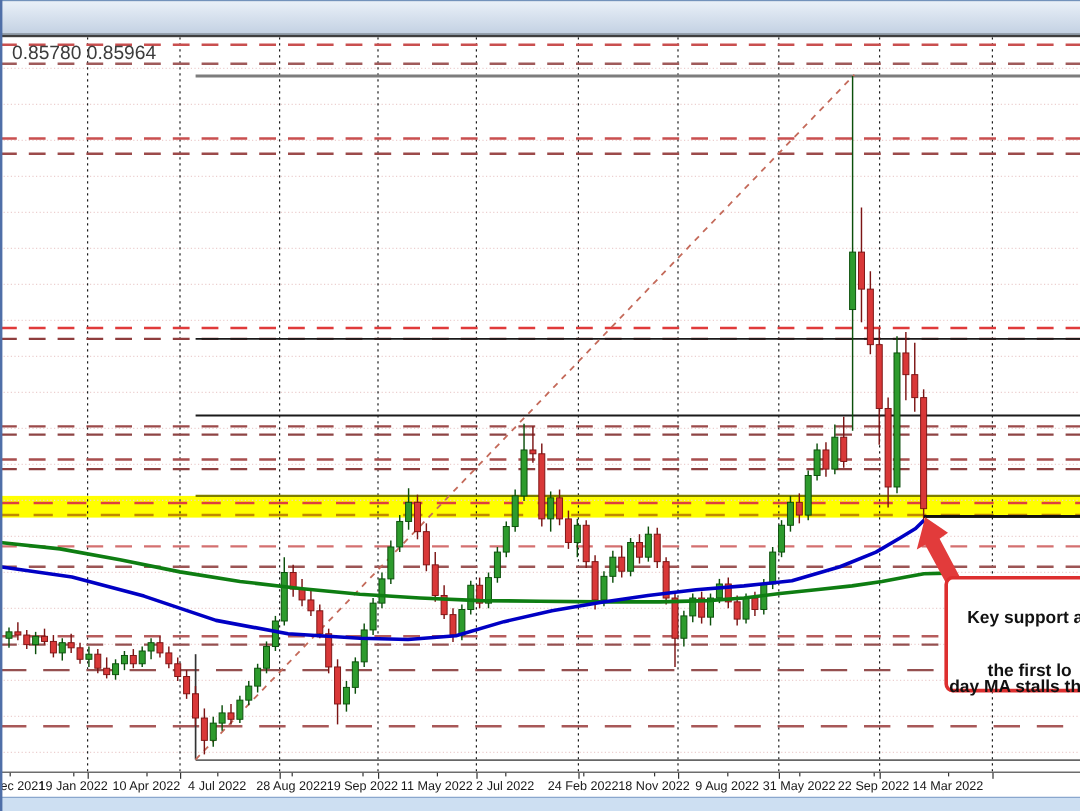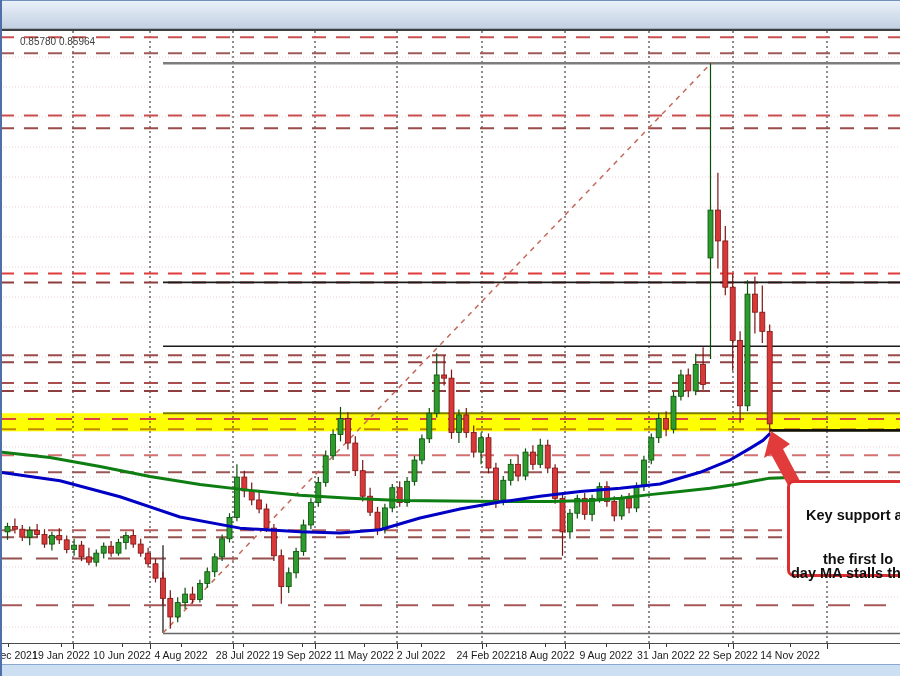--- a/index.html
+++ b/index.html
@@ -5,21 +5,21 @@
   html,body{margin:0;padding:0;background:#e8e8e8;}
   .screen{position:relative;width:900px;height:676px;overflow:hidden;background:#ffffff;
           font-family:"Liberation Sans", sans-serif;}
   .left-border{position:absolute;left:0;top:0;width:2px;height:676px;background:#4f6fa8;z-index:40;}
   .titlebar{position:absolute;left:0;top:0;width:900px;height:28px;
             background:linear-gradient(#e9f0f8,#c2d0e2);border-top:1px solid #7292bb;}
   .separator{position:absolute;left:0;top:28px;width:900px;height:3px;background:#3f3f3f;
              border-top:1px solid #9fadbc;}
   .chart-area{position:absolute;left:0;top:31px;width:900px;height:612px;background:#ffffff;}
   svg.chart{position:absolute;left:0;top:0;}
-  .quote{position:absolute;left:20px;top:36px;font-size:10px;color:#3c3c3c;letter-spacing:0px;z-index:5;}
+  .quote{position:absolute;left:10px;top:36px;font-size:16px;color:#3c3c3c;letter-spacing:0px;z-index:5;}
   .xaxis{position:absolute;left:0;top:643px;width:900px;height:20px;background:#ffffff;
          border-top:1px solid #4a4a4a;}
   .xlabel{position:absolute;top:5px;transform:translateX(-50%);font-size:10.5px;color:#1a1a1a;white-space:nowrap;}
   .bottom-strip{position:absolute;left:0;top:664px;width:900px;height:12px;background:#cddff2;
                 border-top:1px solid #8aa7cd;}
   .callout{position:absolute;left:787px;top:480px;width:250px;height:91px;background:#ffffff;
            border:3px solid #dd2f2f;border-radius:7px;z-index:30;}
   .callout .ln{position:absolute;white-space:nowrap;font-size:14.5px;font-weight:bold;color:#111;}
   .ln1{left:16px;top:24px;}
   .ln2{left:1px;top:46px;margin-top:36px;}
@@ -314,43 +314,43 @@
     <div class="ln ln1">Key support at</div>
     <div class="ln ln2">day MA stalls th</div>
     <div class="ln ln3">the first lo</div>
   </div>
 
   <div class="xaxis" id="xaxis">
       <span class="xlabel" style="left: 8px;">29 Dec 2021</span>
       <div style="position: absolute; top: 0px; width: 1px; height: 3px; background: rgb(51, 51, 51); left: 8px;"></div>
       <span class="xlabel" style="left: 61px; text-align: right;">19 Jan 2022</span>
       <div style="position: absolute; top: 0px; width: 1px; height: 3px; background: rgb(51, 51, 51); left: 61px;"></div>
-      <span class="xlabel" style="left: 122px;">10 Jun 2022</span>
+      <span class="xlabel" style="left: 122px;">10 Apr 2022</span>
       <div style="position: absolute; top: 0px; width: 1px; height: 3px; background: rgb(51, 51, 51); left: 122px;"></div>
-      <span class="xlabel" style="left: 181px;">4 Aug 2022</span>
+      <span class="xlabel" style="left: 181px;">4 Jul 2022</span>
       <div style="position: absolute; top: 0px; width: 1px; height: 3px; background: rgb(51, 51, 51); left: 181px;"></div>
-      <span class="xlabel" style="left: 243px;">28 Jul 2022</span>
+      <span class="xlabel" style="left: 243px;">28 Aug 2022</span>
       <div style="position: absolute; top: 0px; width: 1px; height: 3px; background: rgb(51, 51, 51); left: 243px;"></div>
       <span class="xlabel" style="left: 302px;">19 Sep 2022</span>
       <div style="position: absolute; top: 0px; width: 1px; height: 3px; background: rgb(51, 51, 51); left: 302px;"></div>
       <span class="xlabel" style="left: 364px;">11 May 2022</span>
       <div style="position: absolute; top: 0px; width: 1px; height: 3px; background: rgb(51, 51, 51); left: 364px;"></div>
       <span class="xlabel" style="left: 421px;">2 Jul 2022</span>
       <div style="position: absolute; top: 0px; width: 1px; height: 3px; background: rgb(51, 51, 51); left: 421px;"></div>
       <span class="xlabel" style="left: 486px;">24 Feb 2022</span>
       <div style="position: absolute; top: 0px; width: 1px; height: 3px; background: rgb(51, 51, 51); left: 486px;"></div>
-      <span class="xlabel" style="left: 545px;">18 Aug 2022</span>
+      <span class="xlabel" style="left: 545px;">18 Nov 2022</span>
       <div style="position: absolute; top: 0px; width: 1px; height: 3px; background: rgb(51, 51, 51); left: 545px;"></div>
       <span class="xlabel" style="left: 606px;">9 Aug 2022</span>
       <div style="position: absolute; top: 0px; width: 1px; height: 3px; background: rgb(51, 51, 51); left: 606px;"></div>
-      <span class="xlabel" style="left: 666px;">31 Jan 2022</span>
+      <span class="xlabel" style="left: 666px;">31 May 2022</span>
       <div style="position: absolute; top: 0px; width: 1px; height: 3px; background: rgb(51, 51, 51); left: 666px;"></div>
       <span class="xlabel" style="left: 728px;">22 Sep 2022</span>
       <div style="position: absolute; top: 0px; width: 1px; height: 3px; background: rgb(51, 51, 51); left: 728px;"></div>
-      <span class="xlabel" style="left: 790px;">14 Nov 2022</span>
+      <span class="xlabel" style="left: 790px;">14 Mar 2022</span>
       <div style="position: absolute; top: 0px; width: 1px; height: 3px; background: rgb(51, 51, 51); left: 790px;"></div>
       <div style="position: absolute; top: 0px; width: 1px; height: 5px; background: rgb(51, 51, 51); left: 73px;"></div>
       <div style="position: absolute; top: 0px; width: 1px; height: 5px; background: rgb(51, 51, 51); left: 150px;"></div>
       <div style="position: absolute; top: 0px; width: 1px; height: 5px; background: rgb(51, 51, 51); left: 233px;"></div>
       <div style="position: absolute; top: 0px; width: 1px; height: 5px; background: rgb(51, 51, 51); left: 315px;"></div>
       <div style="position: absolute; top: 0px; width: 1px; height: 5px; background: rgb(51, 51, 51); left: 397px;"></div>
       <div style="position: absolute; top: 0px; width: 1px; height: 5px; background: rgb(51, 51, 51); left: 482px;"></div>
       <div style="position: absolute; top: 0px; width: 1px; height: 5px; background: rgb(51, 51, 51); left: 565px;"></div>
       <div style="position: absolute; top: 0px; width: 1px; height: 5px; background: rgb(51, 51, 51); left: 649px;"></div>
       <div style="position: absolute; top: 0px; width: 1px; height: 5px; background: rgb(51, 51, 51); left: 733px;"></div>

